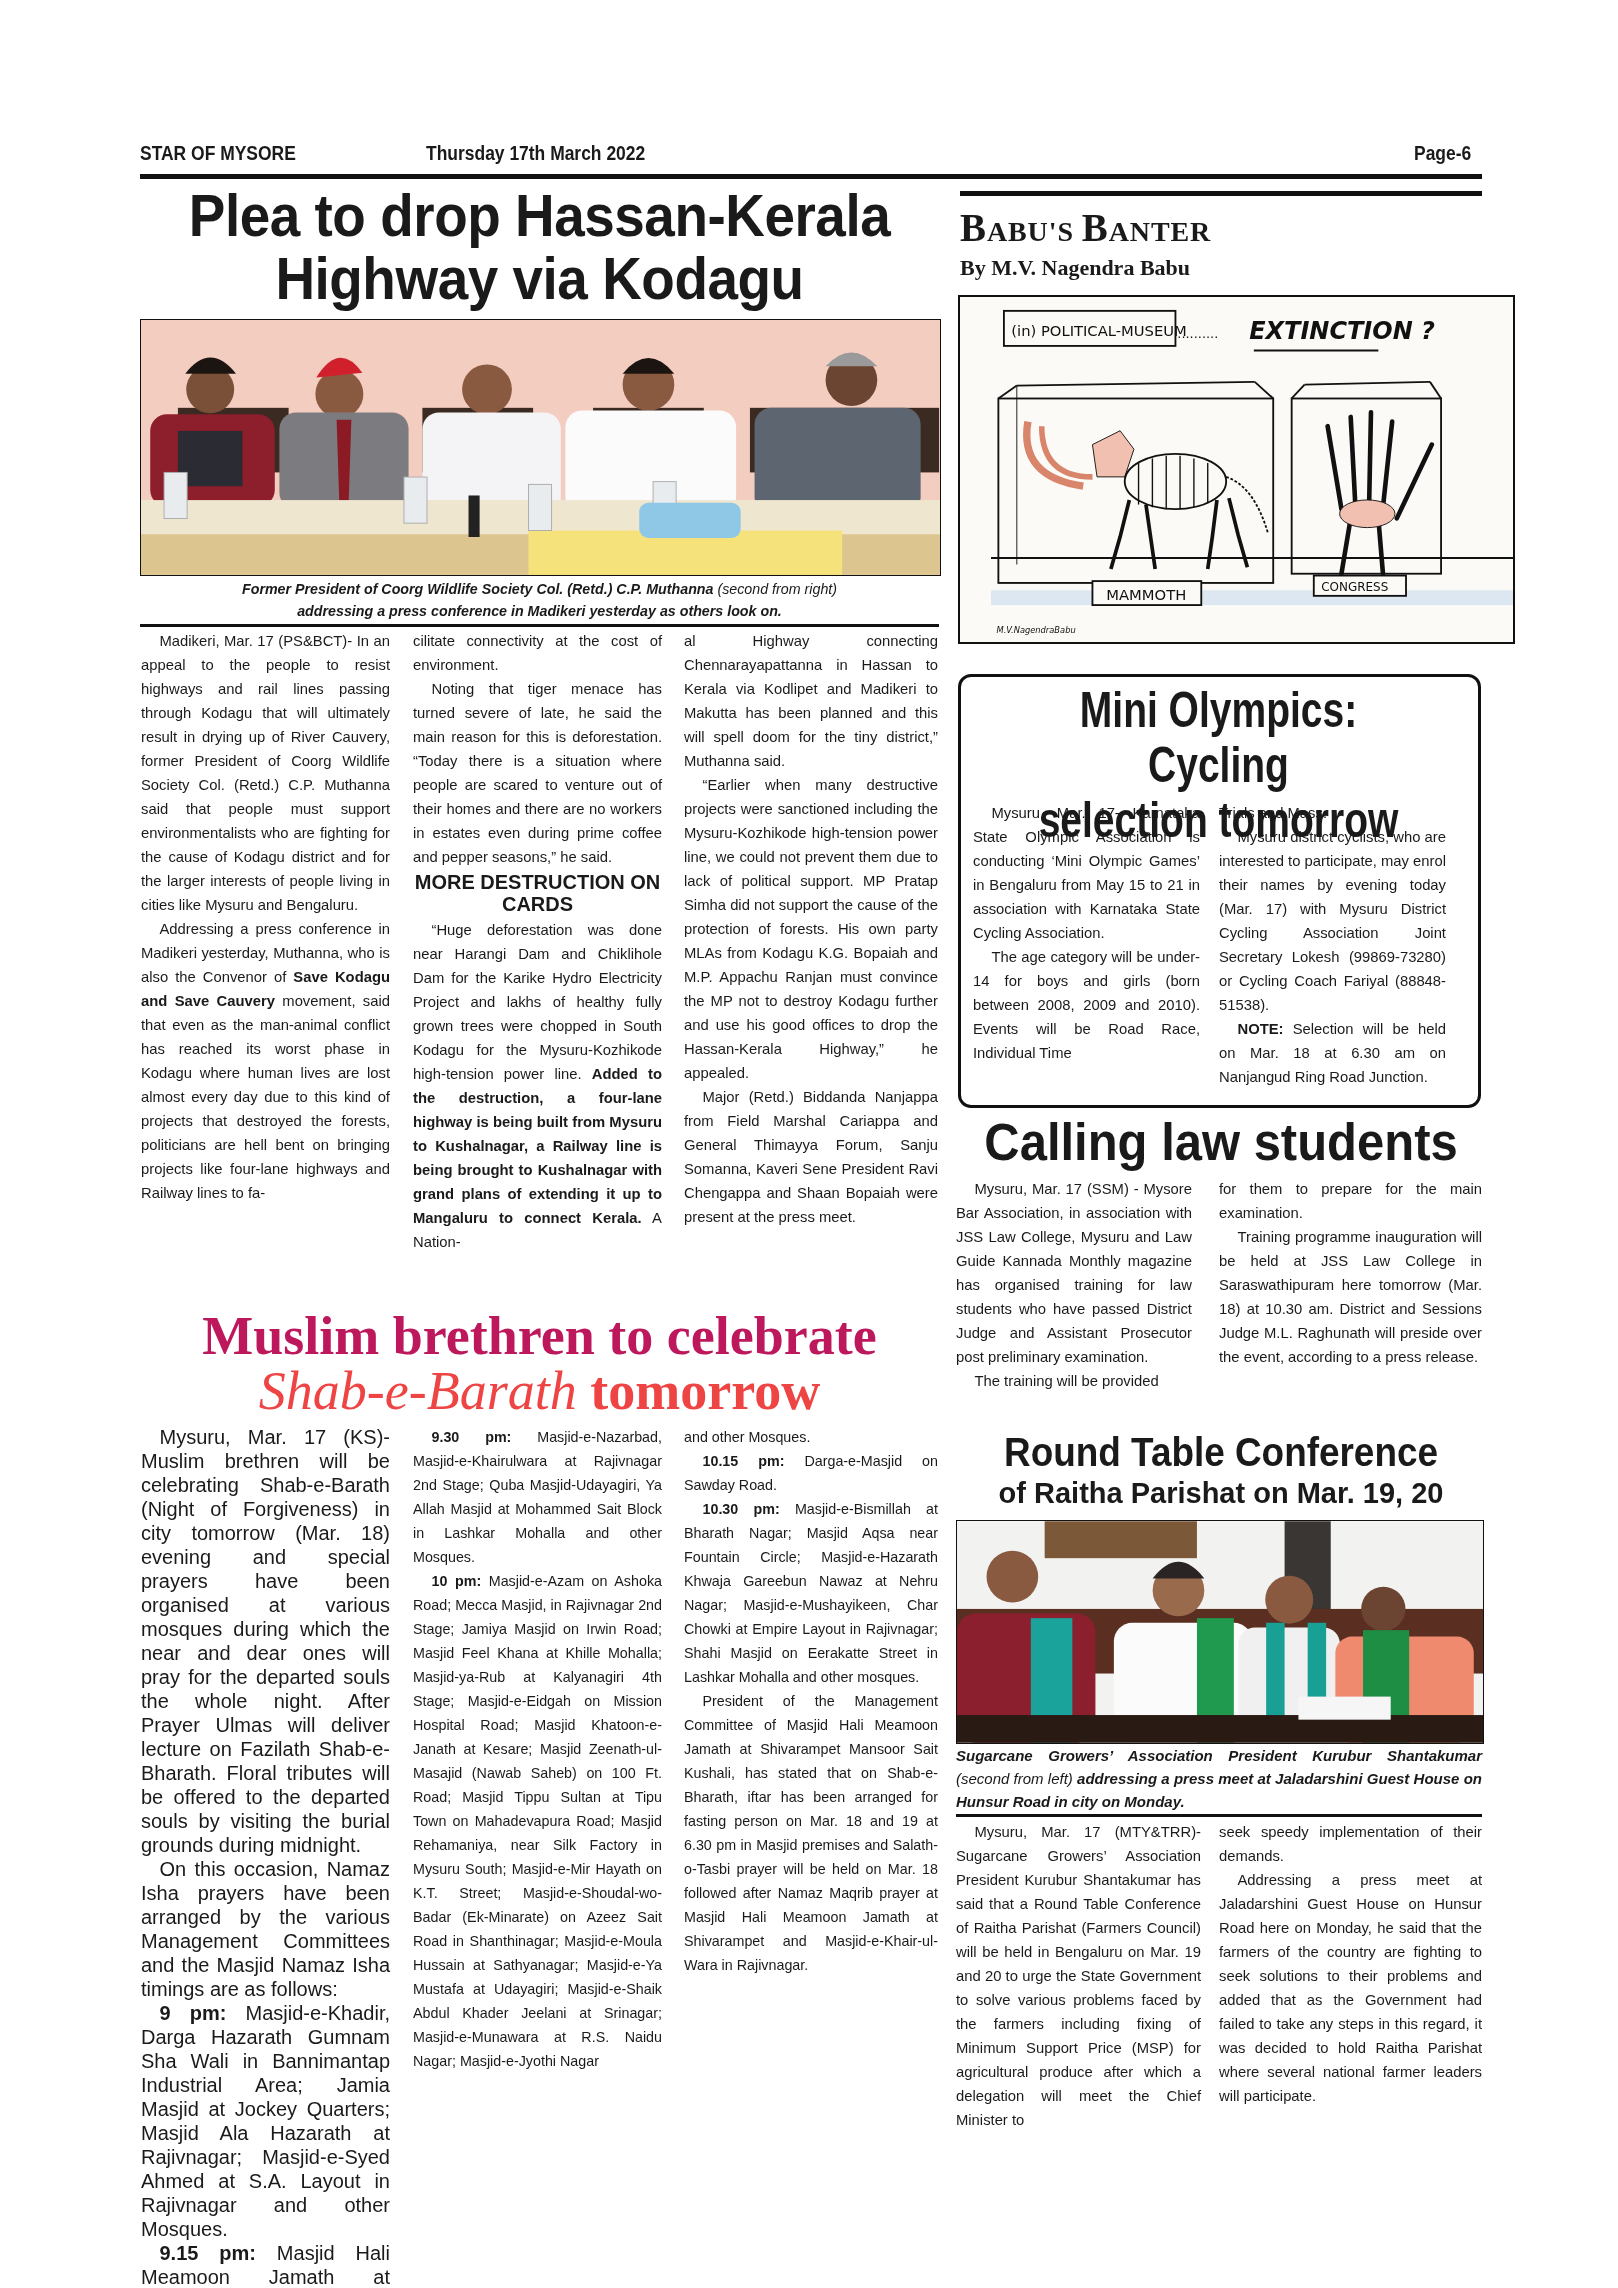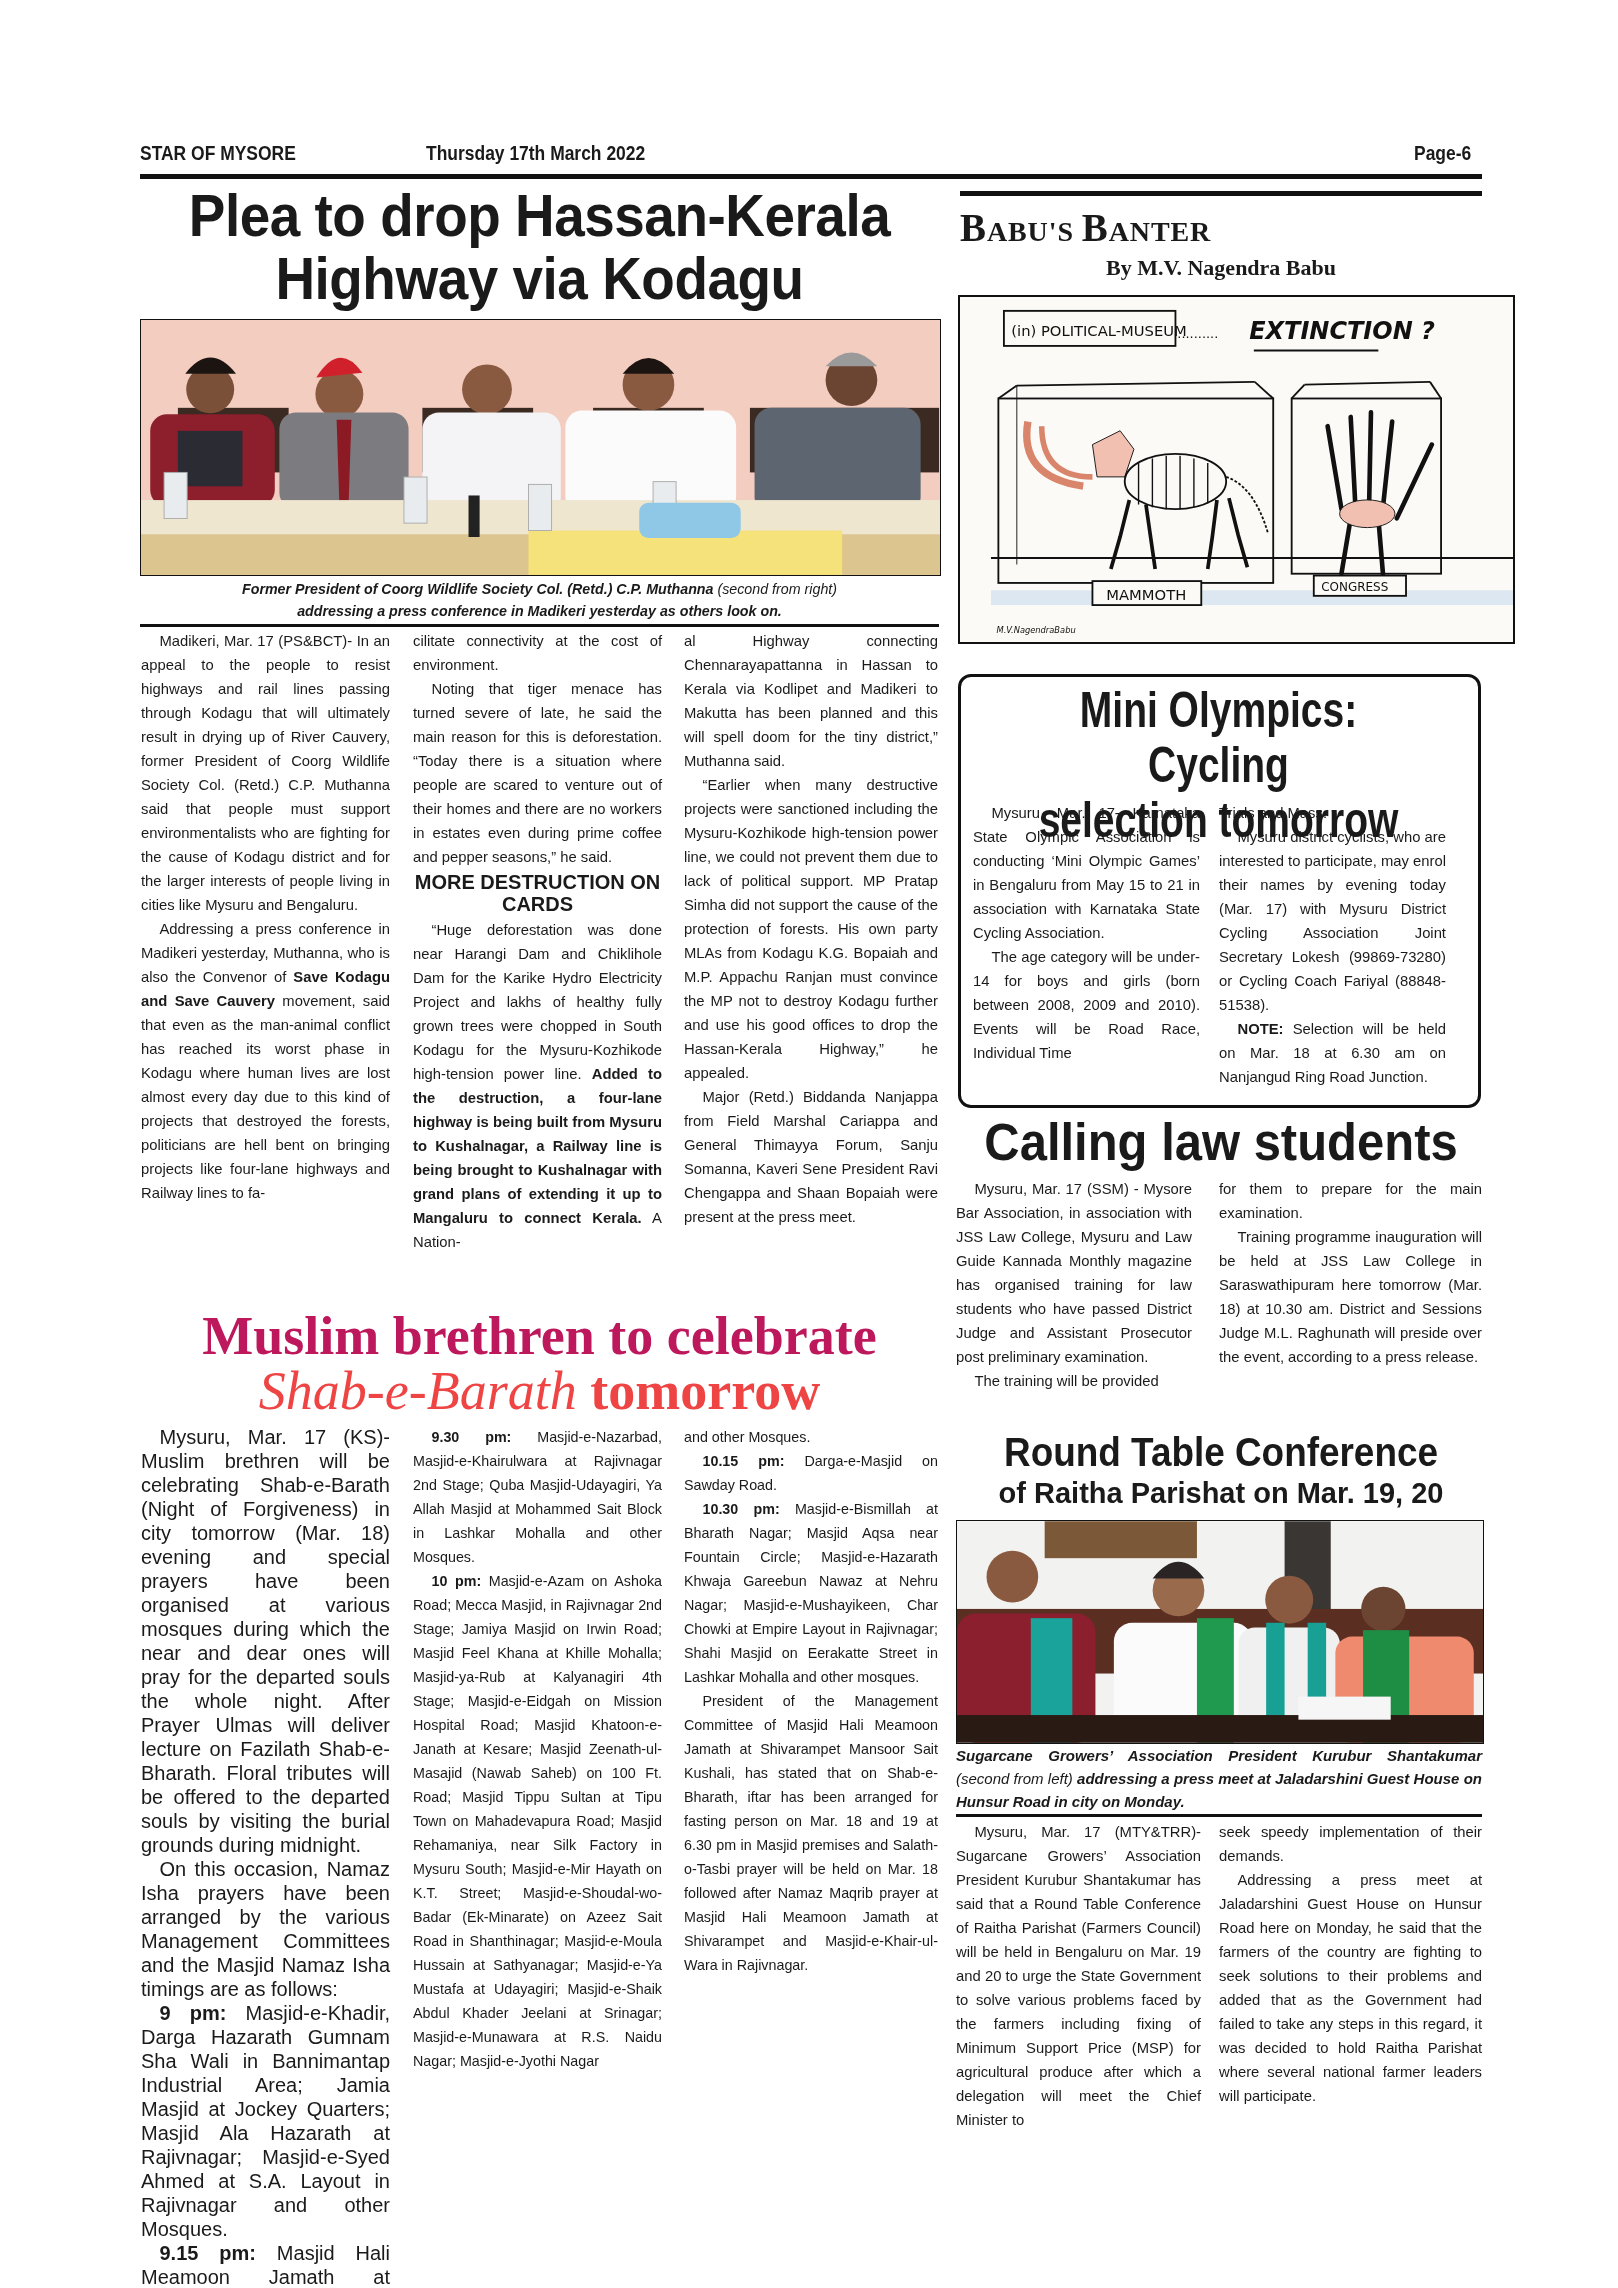--- a/index.html
+++ b/index.html
@@ -20,21 +20,21 @@
 
   .col { font-size: 14.8px; line-height: 24px; text-align: justify; hyphens: manual; }
   .col p { margin: 0; text-indent: 18.5px; }
   .col p.noind { text-indent: 0; }
   .col b { font-weight: bold; }
   .subhead { text-align: center; font-weight: bold; font-size: 20px; line-height: 22px; margin: 1.8px 0 3.7px 0; }
 
   
   .banter-title { left: 960px; top: 205px; font-family: "Liberation Serif", serif; font-weight: bold; font-size: 39px; letter-spacing: 0.9px; text-align: right; }
   .banter-title .sc { font-size: 28px; }
-  .banter-by { left: 960px; top: 255px; width: 522px; text-align: center; font-family: "Liberation Serif", serif; font-weight: bold; font-size: 22px; }
+  .banter-by { left: 960px; top: 255px; width: 522px; text-align: left; font-family: "Liberation Serif", serif; font-weight: bold; font-size: 22px; }
   .cartoon { left: 958px; top: 295px; width: 522px; height: 345px; border: 2.8px solid #111; background: #fbfaf6; padding-left: 31px; }
 
   
   .olybox { left: 958px; top: 674px; width: 517px; height: 428px; border: 3.7px solid #111; border-radius: 13px; }
   .oly-h { left: 964px; top: 683px; width: 509px; text-align: center; font-family: "Liberation Sans", sans-serif; font-weight: bold; font-size: 50px; line-height: 55px; transform: scaleX(0.78); transform-origin: center top; letter-spacing: 0px; }
 
   .law-h { left: 956px; top: 1115px; width: 530px; text-align: center; font-weight: bold; font-size: 51px; line-height: 55px; transform: scaleX(0.96); transform-origin: center top; }
 
   .round-h1 { left: 956px; top: 1429px; width: 530px; text-align: center; font-weight: bold; font-size: 41px; line-height: 46px; transform: scaleX(0.9); transform-origin: center top; }
   .round-h2 { left: 956px; top: 1477px; width: 530px; text-align: center; font-weight: bold; font-size: 29px; line-height: 33px; }

